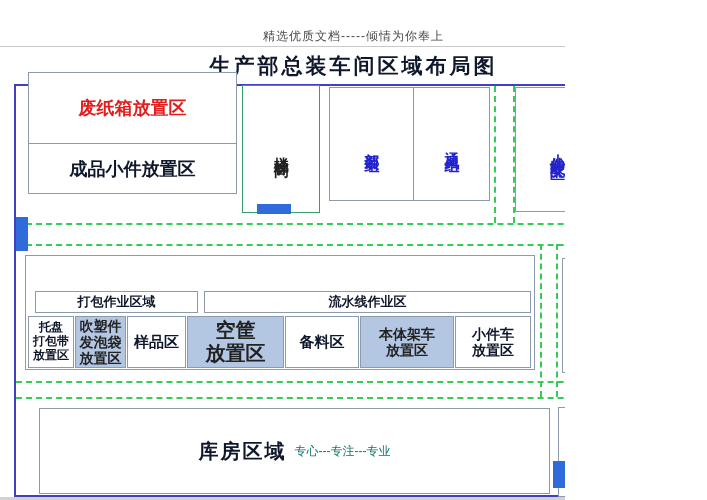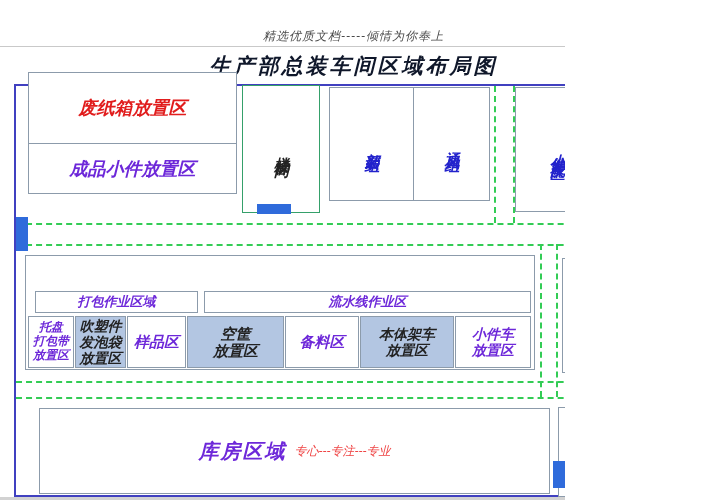--- a/index.html
+++ b/index.html
@@ -1,31 +1,31 @@
 <!DOCTYPE html>
 <html><head>
 <meta charset="utf-8">
 <style>
   html,body{margin:0;padding:0;background:#ffffff;}
   #page{position:relative;width:565px;height:500px;background:#ffffff;overflow:hidden;
-        font-family:"Liberation Sans","DejaVu Sans",sans-serif;font-style:italic;}
+        font-family:"Liberation Sans","DejaVu Sans",sans-serif;}
   .abs{position:absolute;box-sizing:border-box;}
   .center{display:flex;align-items:center;justify-content:center;text-align:center;}
   
   #header-note{left:0;top:28px;width:707px;font-size:12px;color:#4a4a4a;letter-spacing:1px;}
   #header-rule{left:0;top:46px;width:707px;height:0;border-top:1px solid #c9c9c9;}
   #doc-title{left:0;top:52px;width:707px;font-size:21px;font-weight:bold;color:#0f172a;
              letter-spacing:3px;font-family:"Liberation Serif","DejaVu Serif",serif;}
   
   #plant-border{left:14px;top:84px;width:677px;height:413px;border:2px solid #4040c0;background:#fff;}
   #bottom-strip{left:0;top:497px;width:707px;height:3px;background:#d2d2d2;}
   
   .zone{border:1px solid #8c9bab;background:#fff;}
   .blue-fill{background:#b3c6e2;}
-  .g{color:#6d28d9;font-weight:bold;}
+  .g{color:#0f172a;font-weight:bold;}
   .r{color:#e11d1d;font-weight:bold;}
   .b{color:#2323cc;font-weight:bold;}
   .k{color:#222;}
   .vert{writing-mode:vertical-rl;text-orientation:upright;letter-spacing:3px;}
   .pre{white-space:pre-line;line-height:1.15;}
   
   .dash-h{height:0;border-top:2px dashed #33cc55;}
   .dash-v{width:0;border-left:2px dashed #33cc55;}
   
   .door{background:#2f6bdb;}
@@ -98,21 +98,21 @@
 放置区</span>
   </div>
   <div class="abs zone center blue-fill" style="left:75px;top:316px;width:51px;height:52px;font-size:14px;">
     <span class="k pre" style="font-weight:bold;">吹塑件
 发泡袋
 放置区</span>
   </div>
   <div class="abs zone center" style="left:127px;top:316px;width:59px;height:52px;font-size:15px;">
     <span class="g">样品区</span>
   </div>
-  <div class="abs zone center blue-fill" style="left:187px;top:316px;width:97px;height:52px;font-size:15px;">
+  <div class="abs zone center blue-fill" style="left:187px;top:316px;width:97px;height:52px;font-size:20px;">
     <span class="k pre" style="font-weight:bold;">空筐
 放置区</span>
   </div>
   <div class="abs zone center" style="left:285px;top:316px;width:74px;height:52px;font-size:15px;">
     <span class="g">备料区</span>
   </div>
   <div class="abs zone center blue-fill" style="left:360px;top:316px;width:94px;height:52px;font-size:14px;">
     <span class="k pre" style="font-weight:bold;">本体架车
 放置区</span>
   </div>
@@ -120,21 +120,21 @@
     <span class="g pre">小件车
 放置区</span>
   </div>
 
   <div class="abs zone center" style="left:562px;top:258px;width:120px;height:115px;font-size:15px;">
     <span class="vert g">门板装箱区</span>
   </div>
 
   <div class="abs zone center" style="left:39px;top:408px;width:511px;height:86px;">
     <span class="g" style="font-size:20px;letter-spacing:2px;">库房区域</span>
-    <span style="font-size:12px;color:#ef4444;margin-left:8px;">专心---专注---专业</span>
+    <span style="font-size:12px;color:#0f766e;margin-left:8px;">专心---专注---专业</span>
   </div>
 
   <div class="abs zone" style="left:558px;top:407px;width:122px;height:90px;"></div>
   <div class="abs center" style="left:569px;top:449px;width:44px;height:47px;border:2px solid #e9cb6f;background:#f0abfc;font-size:14px;">
     <span class="k">厕所</span>
   </div>
 
   <div class="abs door" style="left:16px;top:217px;width:12px;height:34px;"></div>
   <div class="abs door" style="left:257px;top:204px;width:34px;height:10px;"></div>
   <div class="abs door" style="left:636px;top:366px;width:31px;height:10px;"></div>

